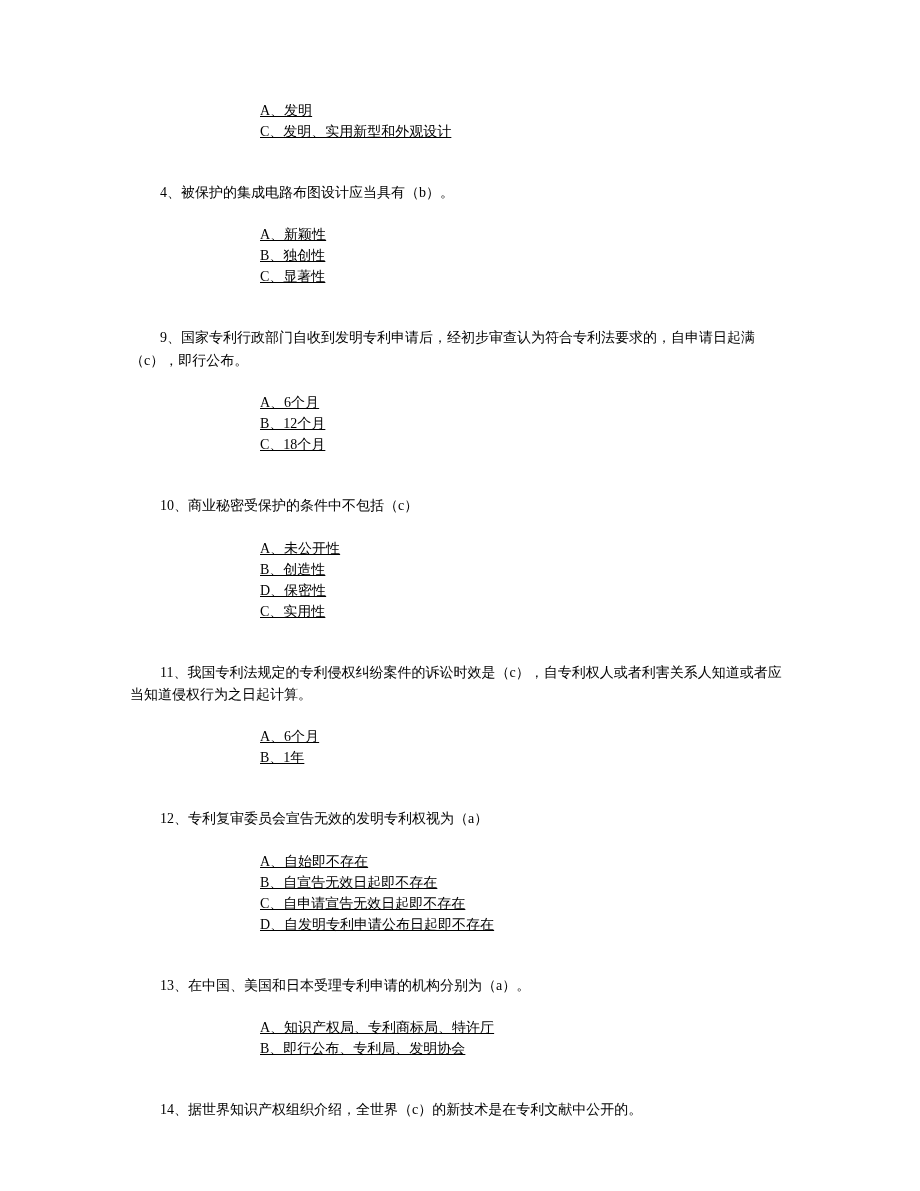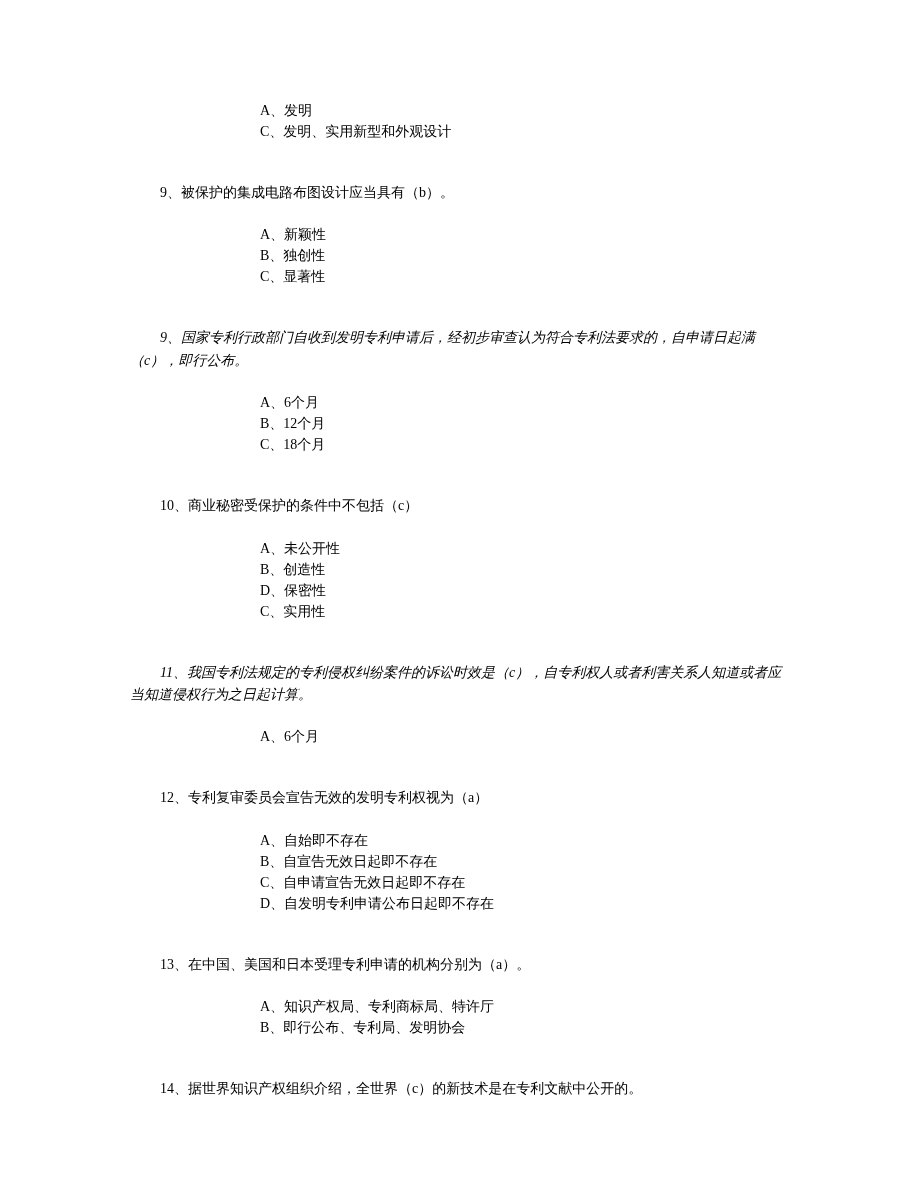--- a/index.html
+++ b/index.html
@@ -12,47 +12,47 @@
       font-size: 14px;
       line-height: 1.6;
       color: #000;
       background: #fff;
       width: 920px;
       padding: 100px 130px 60px 130px;
     }
     .options {
       margin-left: 130px;
       margin-bottom: 40px;
+      text-decoration: underline;
     }
     .options div {
       line-height: 1.5;
     }
     .question {
       margin-bottom: 20px;
       margin-left: 30px;
     }
     .question-continued {
       margin-left: 0;
       margin-bottom: 20px;
-      font-style: italic;
     }
     .question-wrap {
       text-indent: 30px;
       margin-left: 0;
     }
   </style>
 </head>
 <body>
 
 <div class="options">
   <div>A、发明</div>
   <div>C、发明、实用新型和外观设计</div>
 </div>
 
-<div class="question">9、被保护的集成电路布图设计应当具有（b）。</div>
+<div class="question">4、被保护的集成电路布图设计应当具有（b）。</div>
 <div class="options">
   <div>A、新颖性</div>
   <div>B、独创性</div>
   <div>C、显著性</div>
 </div>
 
 <div class="question-continued question-wrap">9、国家专利行政部门自收到发明专利申请后，经初步审查认为符合专利法要求的，自申请日起满（c），即行公布。</div>
 <div class="options">
   <div>A、6个月</div>
   <div>B、12个月</div>
@@ -63,20 +63,21 @@
 <div class="options">
   <div>A、未公开性</div>
   <div>B、创造性</div>
   <div>D、保密性</div>
   <div>C、实用性</div>
 </div>
 
 <div class="question-continued question-wrap">11、我国专利法规定的专利侵权纠纷案件的诉讼时效是（c），自专利权人或者利害关系人知道或者应当知道侵权行为之日起计算。</div>
 <div class="options">
   <div>A、6个月</div>
+  <div>B、1年</div>
 </div>
 
 <div class="question">12、专利复审委员会宣告无效的发明专利权视为（a）</div>
 <div class="options">
   <div>A、自始即不存在</div>
   <div>B、自宣告无效日起即不存在</div>
   <div>C、自申请宣告无效日起即不存在</div>
   <div>D、自发明专利申请公布日起即不存在</div>
 </div>
 

